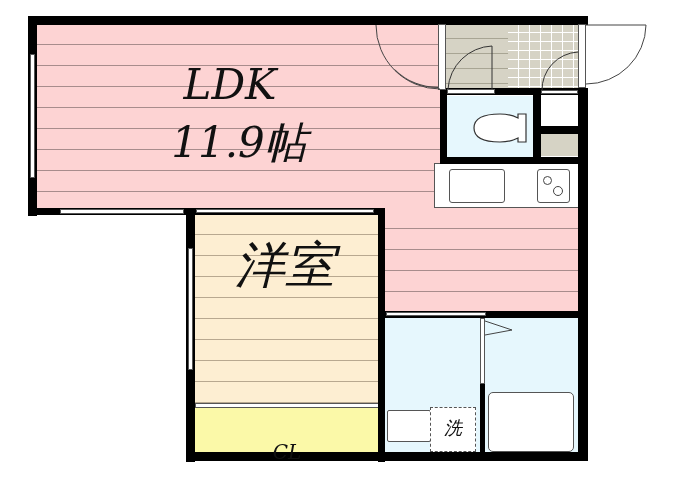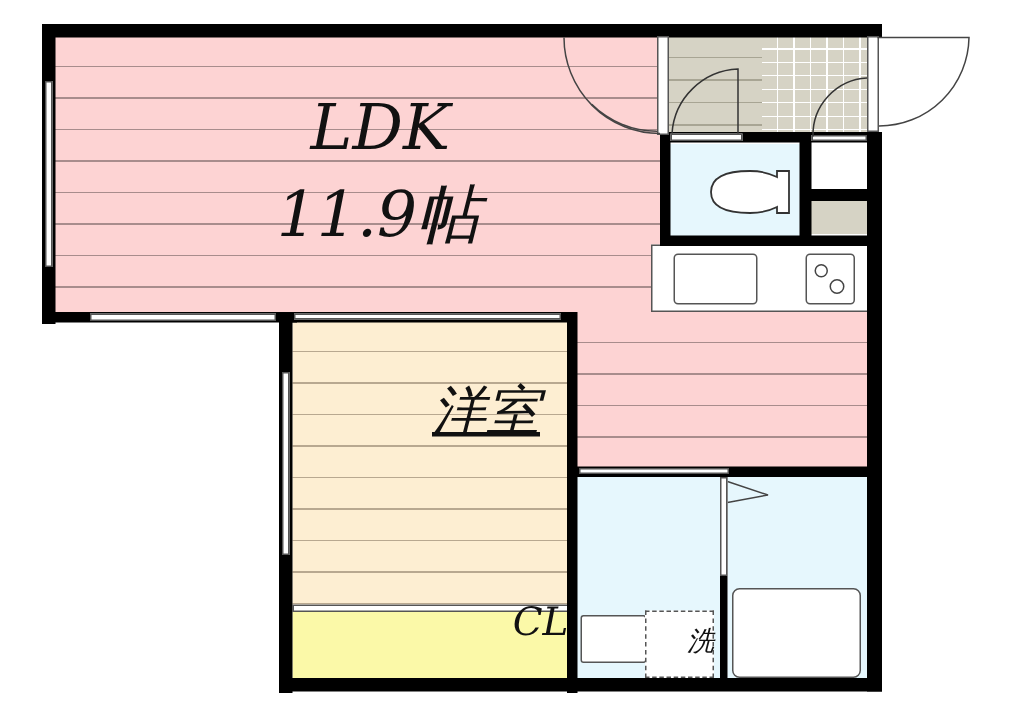--- a/index.html
+++ b/index.html
@@ -6,21 +6,21 @@
   body{width:675px;height:480px;position:relative;overflow:hidden;font-family:"DejaVu Serif","Liberation Serif",serif;}
   .abs{position:absolute;box-sizing:border-box;}
   .wall{background:#000;}
   .pink{background-color:#fdd3d3;background-image:repeating-linear-gradient(to bottom,transparent 0,transparent 20px,#a88c8c 20px,#a88c8c 21px);}
   .beige{background-color:#fdeed2;background-image:repeating-linear-gradient(to bottom,transparent 0,transparent 20px,#b8a890 20px,#b8a890 21px);}
   .gray{background-color:#d6d3c5;background-image:repeating-linear-gradient(to bottom,transparent 0,transparent 14px,#a8a594 14px,#a8a594 15px);}
   .tile{background-color:#d6d3c5;background-image:repeating-linear-gradient(to bottom,transparent 0,transparent 8px,#ffffff 8px,#ffffff 9px),repeating-linear-gradient(to right,transparent 0,transparent 10px,#ffffff 10px,#ffffff 11px);}
   .blue{background:#e6f7fd;}
   .yellow{background:#fbf9a8;}
   .win{background:#fff;border:1px solid #555;}
-  .label{position:absolute;font-style:italic;color:#111;text-align:right;line-height:1;white-space:nowrap;}
+  .label{position:absolute;font-style:italic;color:#111;text-align:center;line-height:1;white-space:nowrap;}
   .door{position:absolute;border:1.2px solid #444;box-sizing:border-box;}
 </style>
 </head>
 <body>
 
 <div class="abs" style="left:0;top:0;width:675px;height:480px;">
 
   <div class="abs pink" style="left:36px;top:24px;width:406px;height:186px;"></div>
 
   <div class="abs pink" style="left:384px;top:208px;width:196px;height:104px;"></div>
@@ -105,17 +105,17 @@
     <path d="M2 45 A46 46 0 0 1 46 2 L46 45" fill="none" stroke="#333" stroke-width="1"></path>
   </svg>
   <svg class="abs" style="left:540px;top:50px;" width="40" height="42" viewBox="0 0 40 42">
     <path d="M2 41 A38 38 0 0 1 38 2" fill="none" stroke="#333" stroke-width="1"></path>
   </svg>
   <svg class="abs" style="left:584px;top:24px;" width="66" height="62" viewBox="0 0 66 62">
     <path d="M1 1 L62 1 A60 60 0 0 1 2 60" fill="none" stroke="#444" stroke-width="1"></path>
   </svg>
 
   <div class="label" style="left:160px;top:64px;width:140px;font-size:42px;">LDK</div>
-  <div class="label" style="left:130px;top:122px;width:190px;font-size:42px;">11.9帖</div>
-  <div class="label" style="left:210px;top:257px;width:150px;font-size:36px;text-decoration:underline;">洋室</div>
-  <div class="label" style="left:195px;top:402px;width:184px;font-size:26px;font-style:italic;">CL</div>
+  <div class="label" style="left:144px;top:122px;width:190px;font-size:42px;">11.9帖</div>
+  <div class="label" style="left:210px;top:240px;width:150px;font-size:50px;">洋室</div>
+  <div class="label" style="left:195px;top:442px;width:184px;font-size:20px;font-style:italic;">CL</div>
 
 </div>
 
 </body></html>

